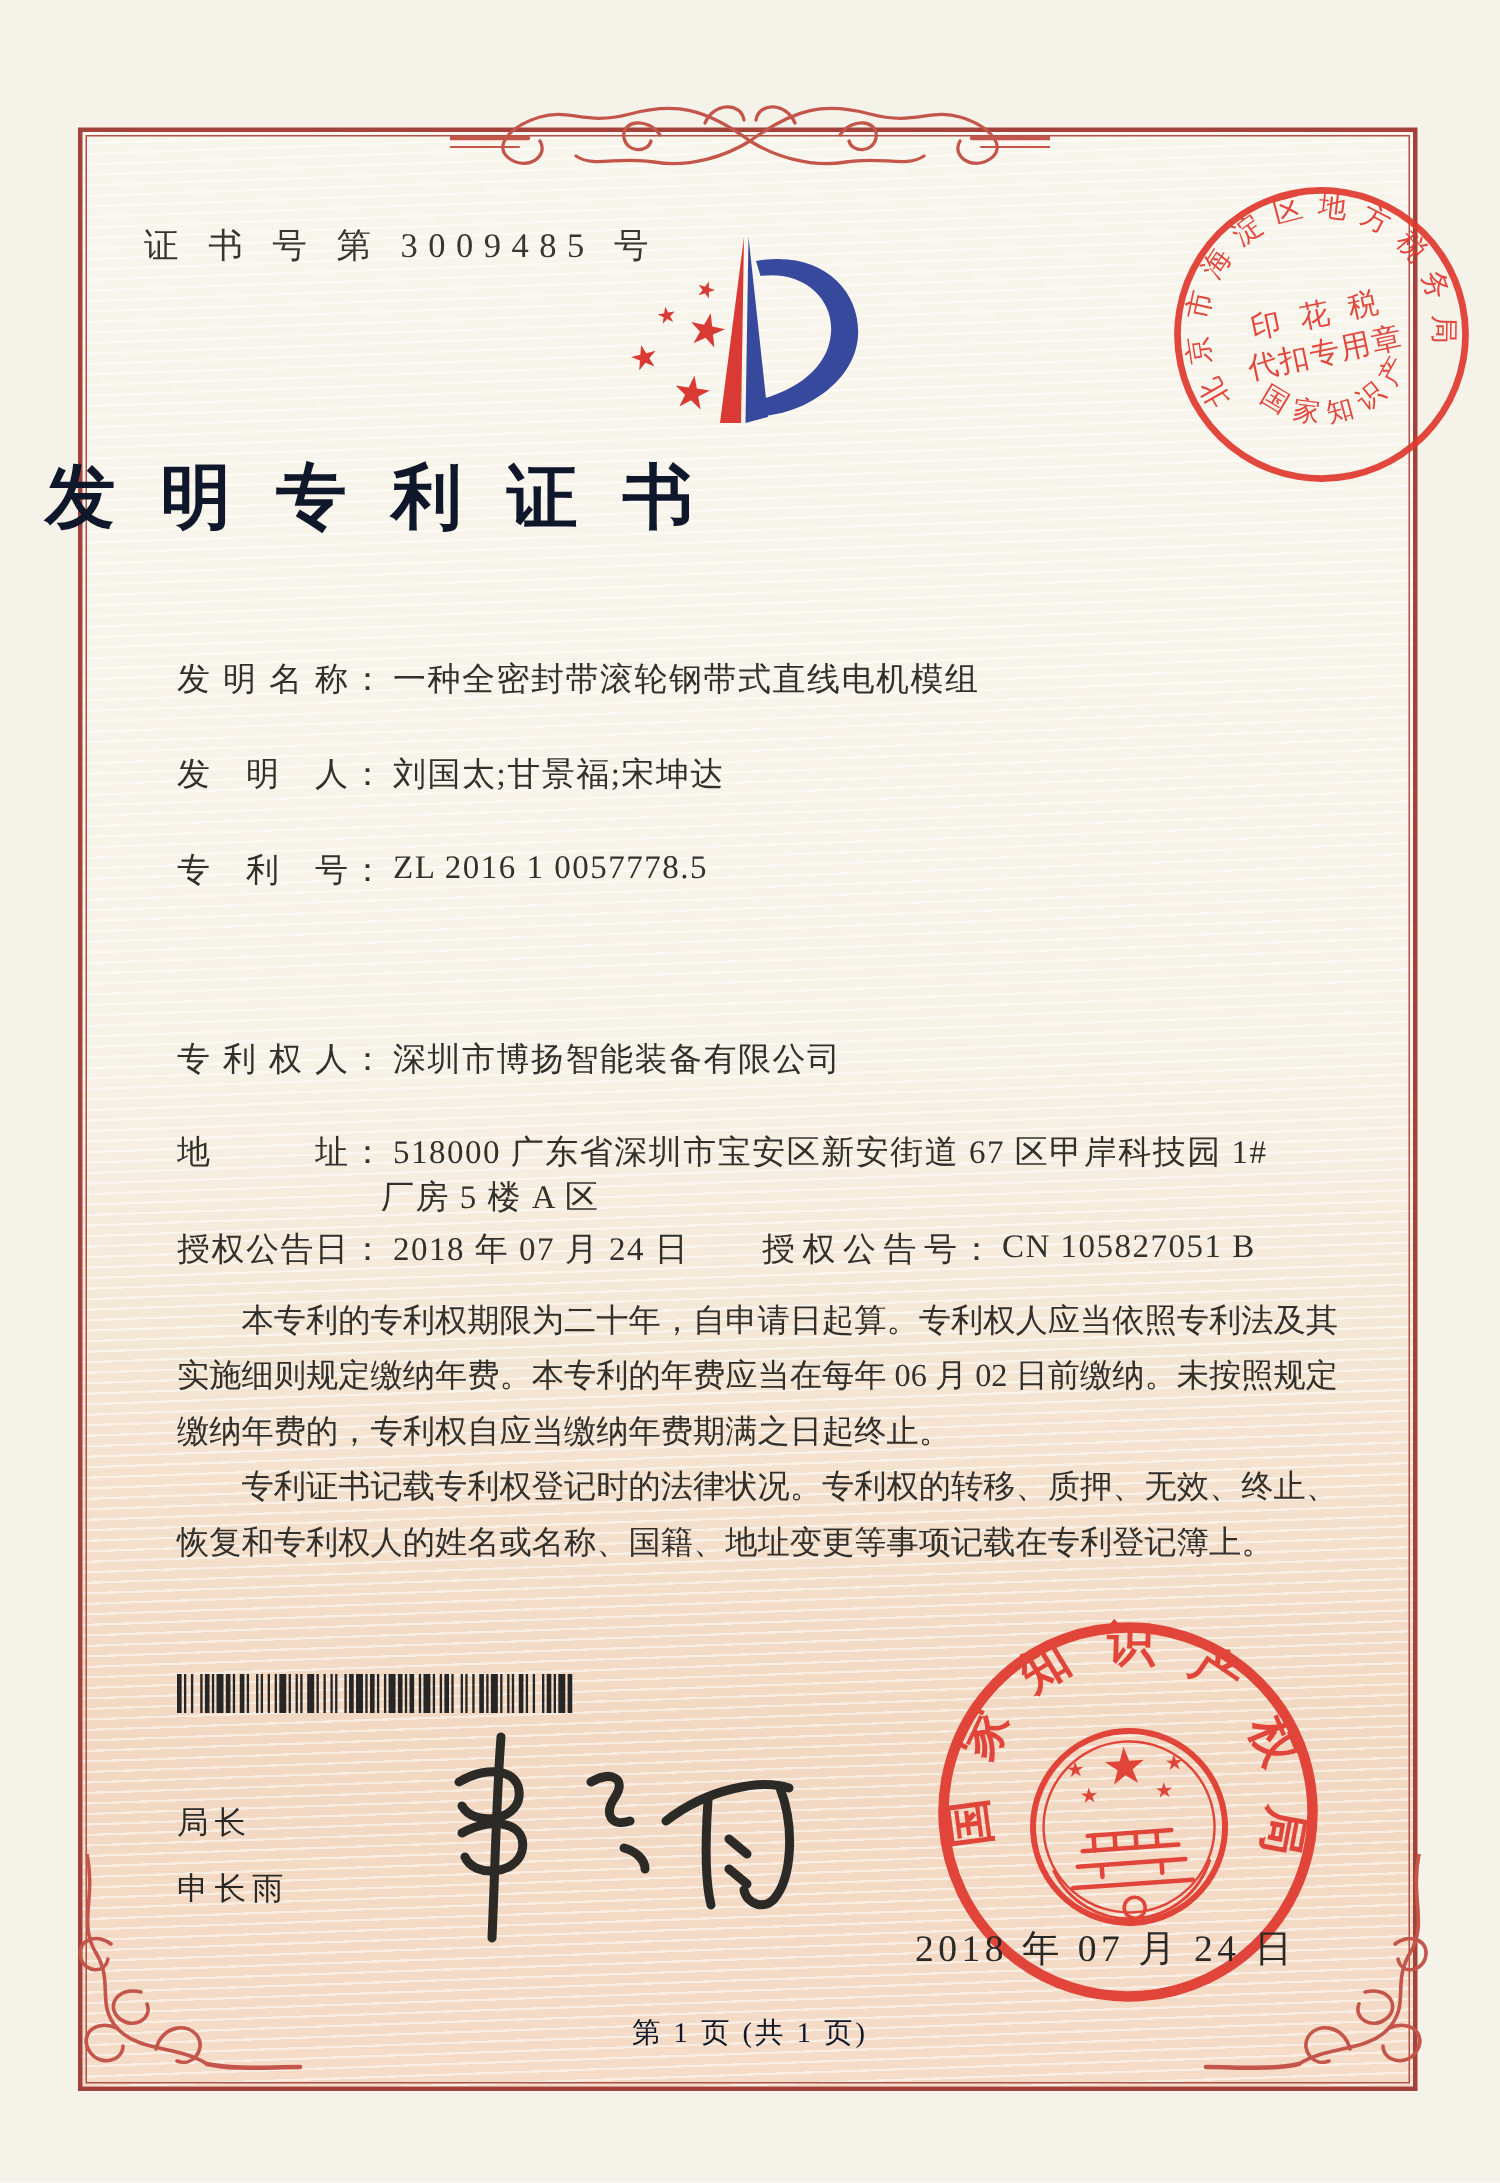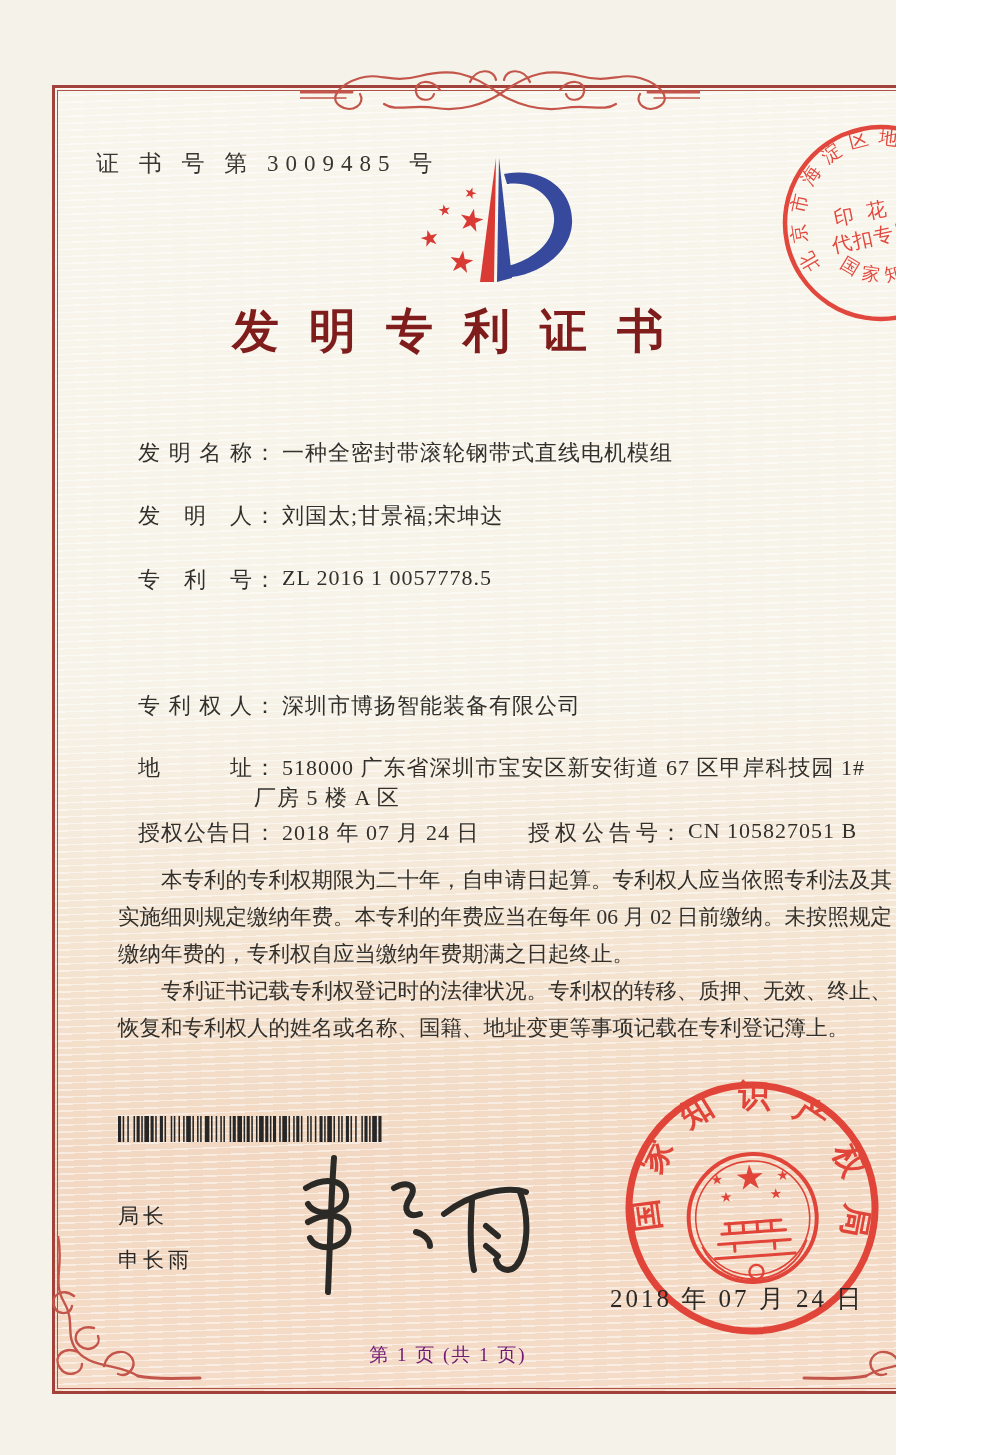--- a/index.html
+++ b/index.html
@@ -1,56 +1,56 @@
 <!DOCTYPE html>
 <html><head>
 <meta charset="utf-8">
 <style>
   html,body{margin:0;padding:0;}
   .page{
     position:relative;
-    width:896px;height:1455px;
+    width:1000px;height:1455px;
     background:#f5f2e9;
     font-family:"Liberation Serif","DejaVu Serif",serif;
     color:#2e2b28;
     overflow:hidden;
   }
   .frame{
     position:absolute;left:52px;top:85px;width:887px;height:1303px;
     border:3px solid #a2423a;
     background:
       repeating-linear-gradient(178deg, rgba(255,255,255,.5) 0 1.5px, rgba(255,255,255,0) 1.5px 7px),
       linear-gradient(180deg,#f8f5ec 0%,#f7f3e9 46%,#f4e4d1 66%,#f2d8c2 82%,#f5dcc8 100%);
   }
   .frame-inner{position:absolute;inset:2px;border:1px solid #ad5149;pointer-events:none;}
   .ornament{position:absolute;color:#c4554a;}
   .cert-no{position:absolute;left:96px;top:148px;font-size:23px;letter-spacing:7px;color:#3a3530;}
   .logo{position:absolute;left:412px;top:150px;}
   .tax-stamp{position:absolute;left:776px;top:118px;opacity:.92;}
   .title{
-    position:absolute;left:0;right:0;top:300px;text-align:center;
-    font-size:47px;font-weight:bold;letter-spacing:30px;text-indent:30px;color:#7f1d1d;
+    position:absolute;left:0;right:0;top:300px;text-align:left;
+    font-size:47px;font-weight:bold;letter-spacing:30px;text-indent:30px;color:#0f172a;
   }
   .field{position:absolute;left:118px;width:790px;font-size:22px;color:#33302c;}
-  .field .lab{display:inline-block;width:114px;text-align:justify;text-align-last:justify;vertical-align:top;margin-left:20px;}
+  .field .lab{display:inline-block;width:114px;text-align:justify;text-align-last:justify;vertical-align:top;}
   .field .colon{display:inline-block;margin:0 6px 0 2px;vertical-align:top;}
   .field .val{display:inline-block;letter-spacing:1px;vertical-align:top;max-width:640px;}
   .field .val2{display:block;margin-left:136px;letter-spacing:1px;}
   .field .pair2{position:absolute;left:390px;top:0;}
   .field .pair2 .lab{width:130px;}
   .paras{position:absolute;left:118px;top:862px;width:774px;font-size:21.5px;line-height:37px;
     text-align:justify;color:#33302c;}
   .paras p{margin:0;text-indent:2em;}
   .barcode{position:absolute;left:118px;top:1116px;}
   .officer{position:absolute;left:118px;top:1194px;font-family:"Liberation Sans","DejaVu Sans",sans-serif;
     font-size:21px;color:#2b2926;letter-spacing:4px;line-height:44px;}
   .signature{position:absolute;left:268px;top:1152px;}
   .main-seal{position:absolute;left:620px;top:1076px;opacity:.93;}
   .seal-date{position:absolute;left:610px;top:1282px;font-size:25px;letter-spacing:3px;color:#2b2926;z-index:6;}
-  .footer{position:absolute;left:0;right:0;top:1342px;text-align:center;font-size:19px;letter-spacing:2px;color:#701a75;}
+  .footer{position:absolute;left:0;right:0;top:1342px;text-align:center;font-size:19px;letter-spacing:2px;color:#0f172a;}
   svg text{font-family:"Liberation Serif","DejaVu Serif",serif;}
 </style>
 </head>
 <body>
 
 <div class="page">
 
   <div class="frame">
     <div class="frame-inner"></div>
   </div>

